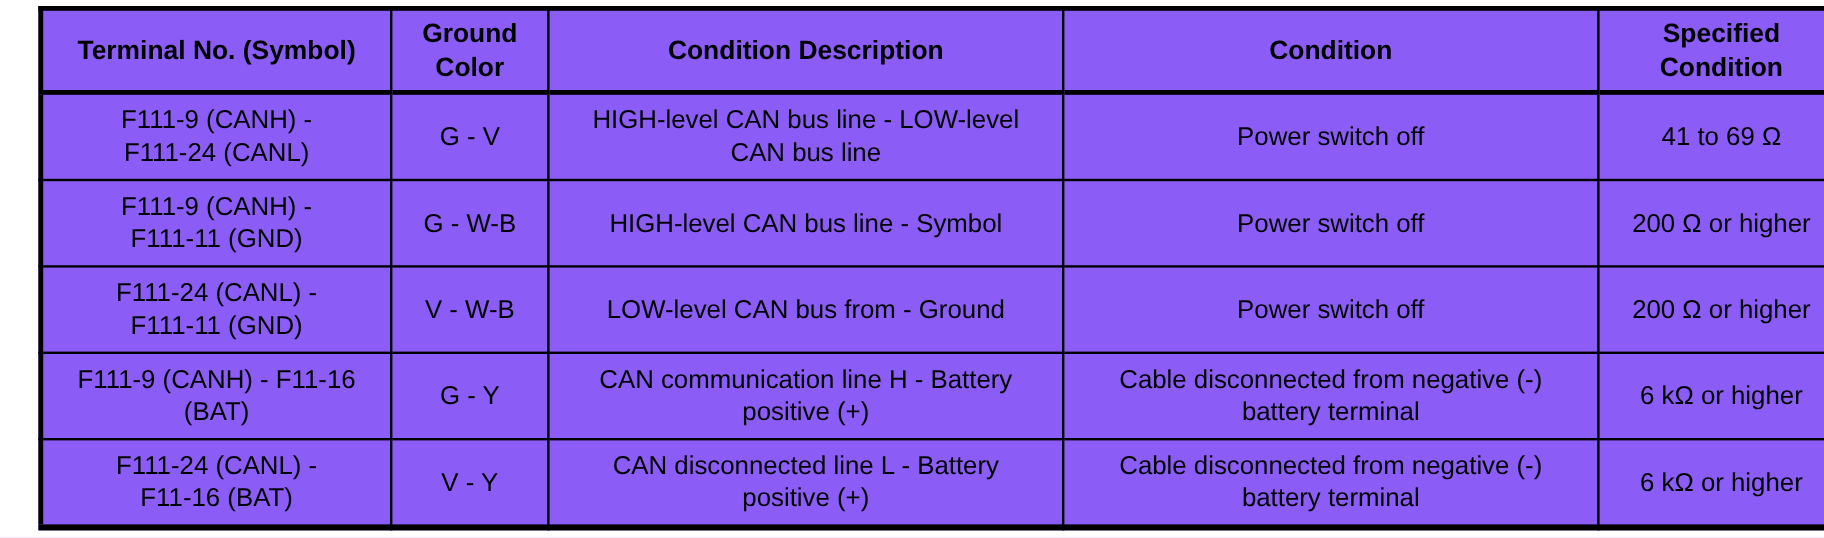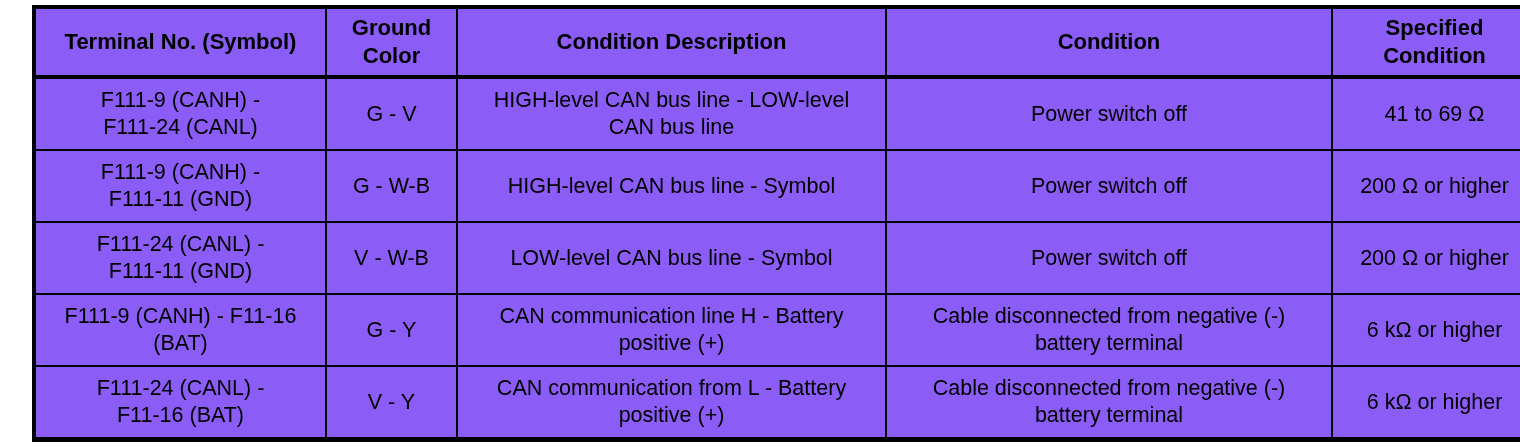--- a/index.html
+++ b/index.html
@@ -92,39 +92,39 @@
 F111-11 (GND)</td>
         <td>G - W-B</td>
         <td>HIGH-level CAN bus line - Symbol</td>
         <td>Power switch off</td>
         <td>200 Ω or higher</td>
       </tr>
       <tr>
         <td>F111-24 (CANL) -
 F111-11 (GND)</td>
         <td>V - W-B</td>
-        <td>LOW-level CAN bus line - Symbol</td>
+        <td>LOW-level CAN bus from - Ground</td>
         <td>Power switch off</td>
         <td>200 Ω or higher</td>
       </tr>
       <tr>
         <td>F111-9 (CANH) - F11-16
 (BAT)</td>
         <td>G - Y</td>
         <td>CAN communication line H - Battery
 positive (+)</td>
         <td>Cable disconnected from negative (-)
 battery terminal</td>
         <td>6 kΩ or higher</td>
       </tr>
       <tr>
         <td>F111-24 (CANL) -
 F11-16 (BAT)</td>
         <td>V - Y</td>
-        <td>CAN communication from L - Battery
+        <td>CAN disconnected line L - Battery
 positive (+)</td>
         <td>Cable disconnected from negative (-)
 battery terminal</td>
         <td>6 kΩ or higher</td>
       </tr>
     </tbody>
   </table>
 </div>
 
 </body></html>

